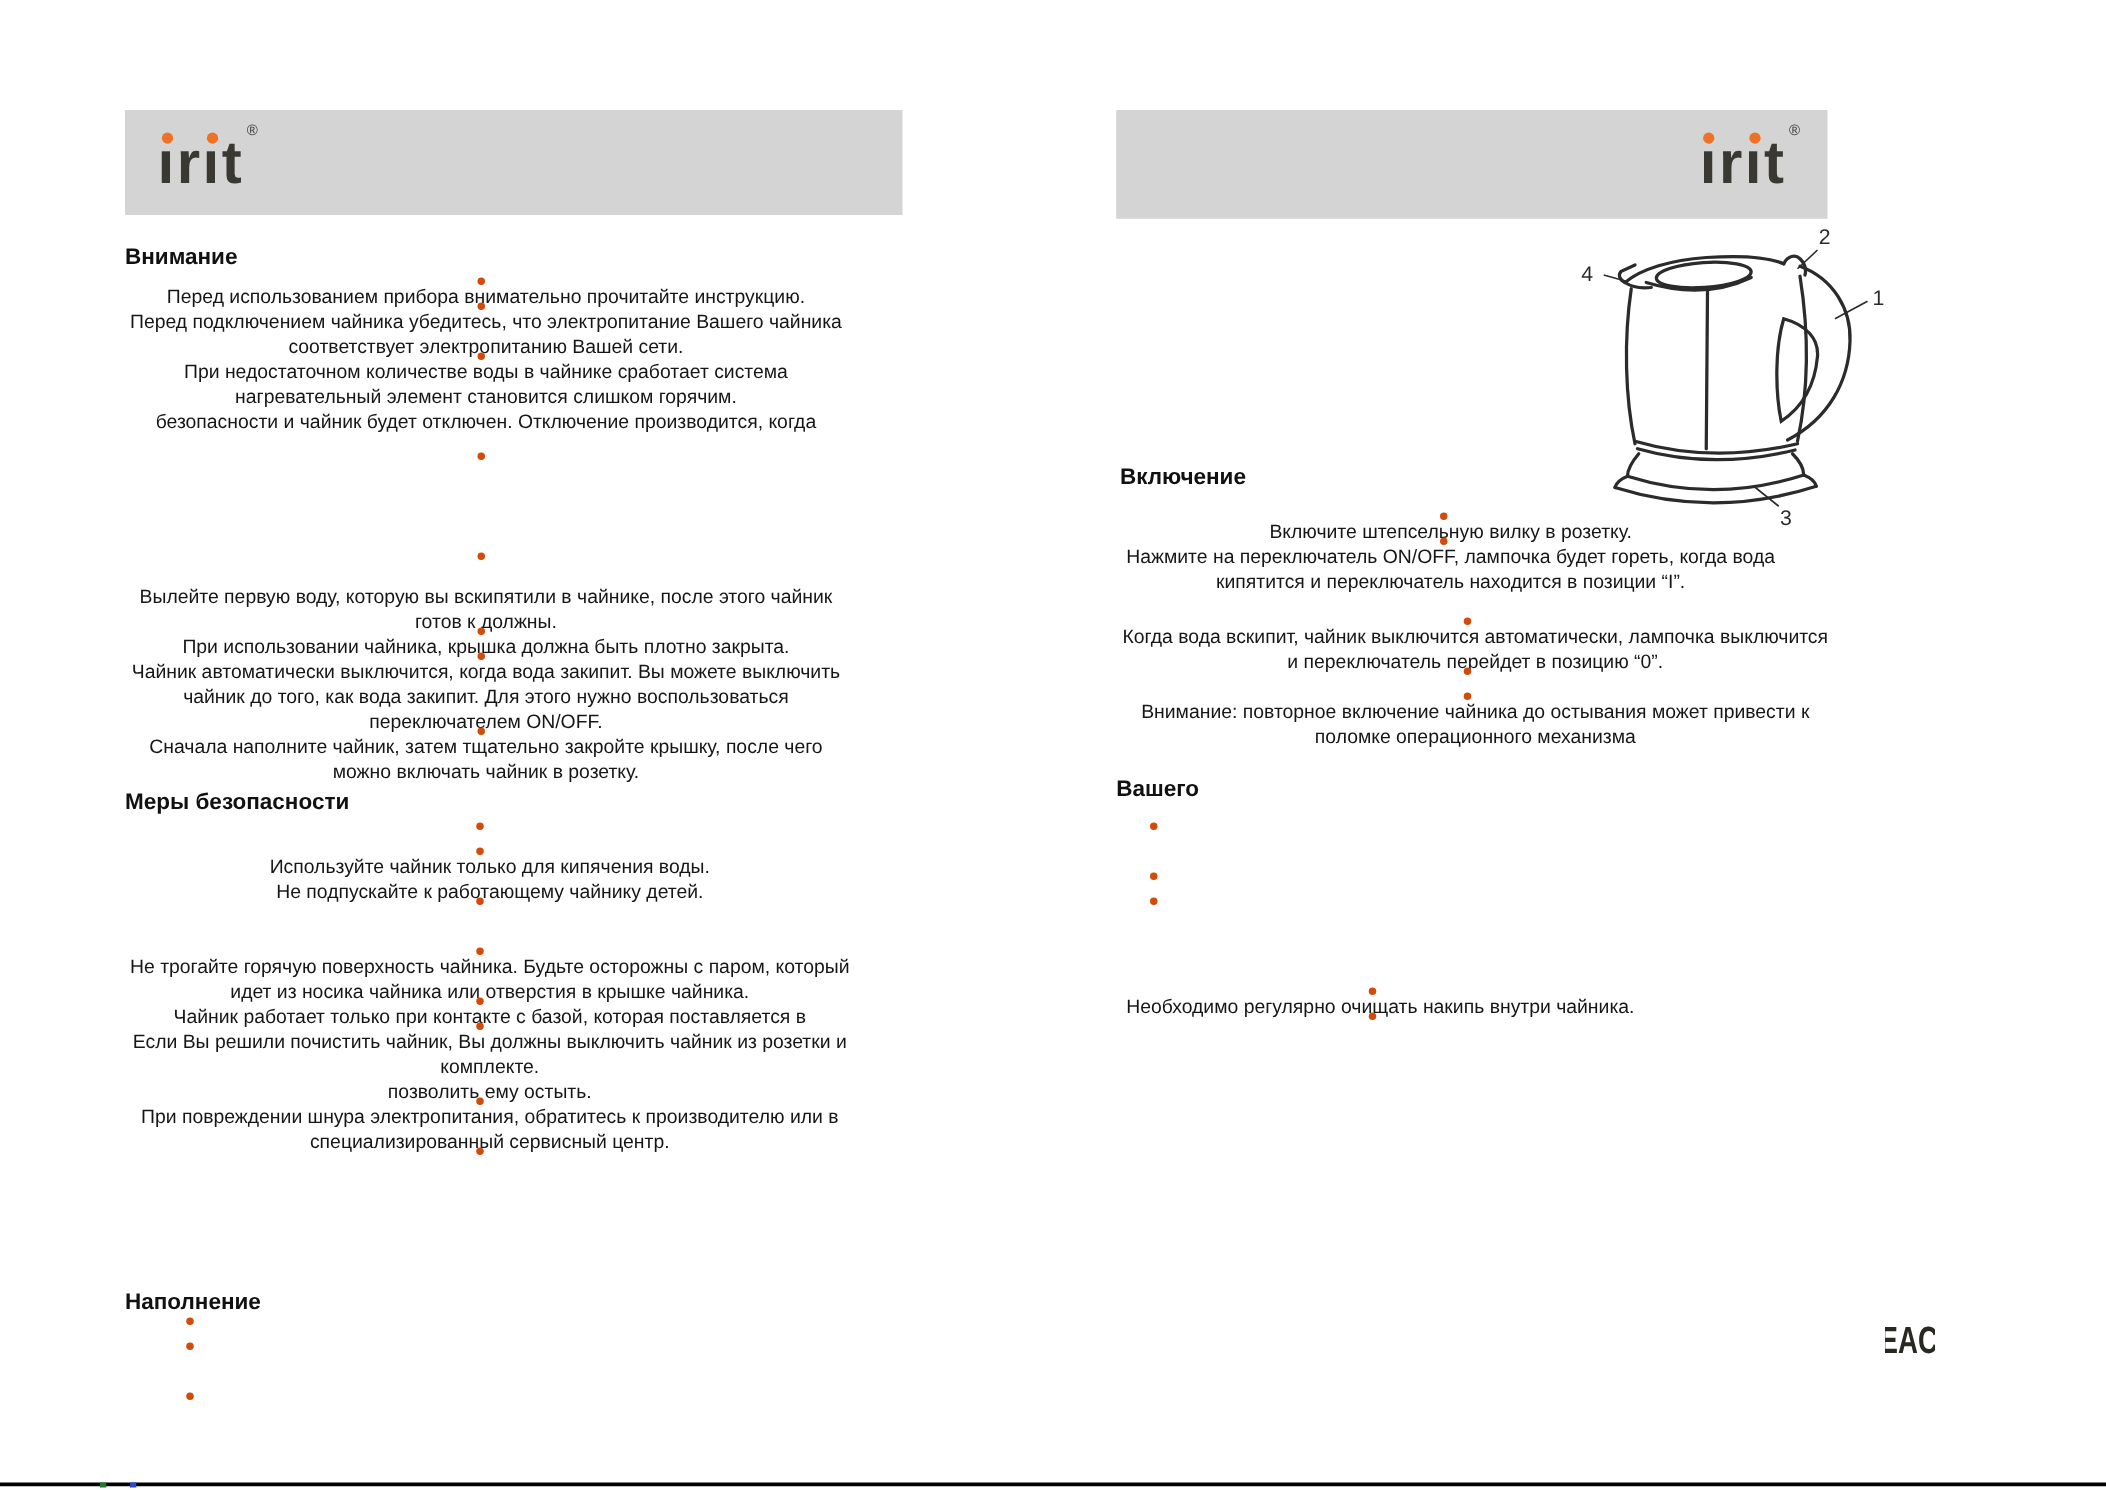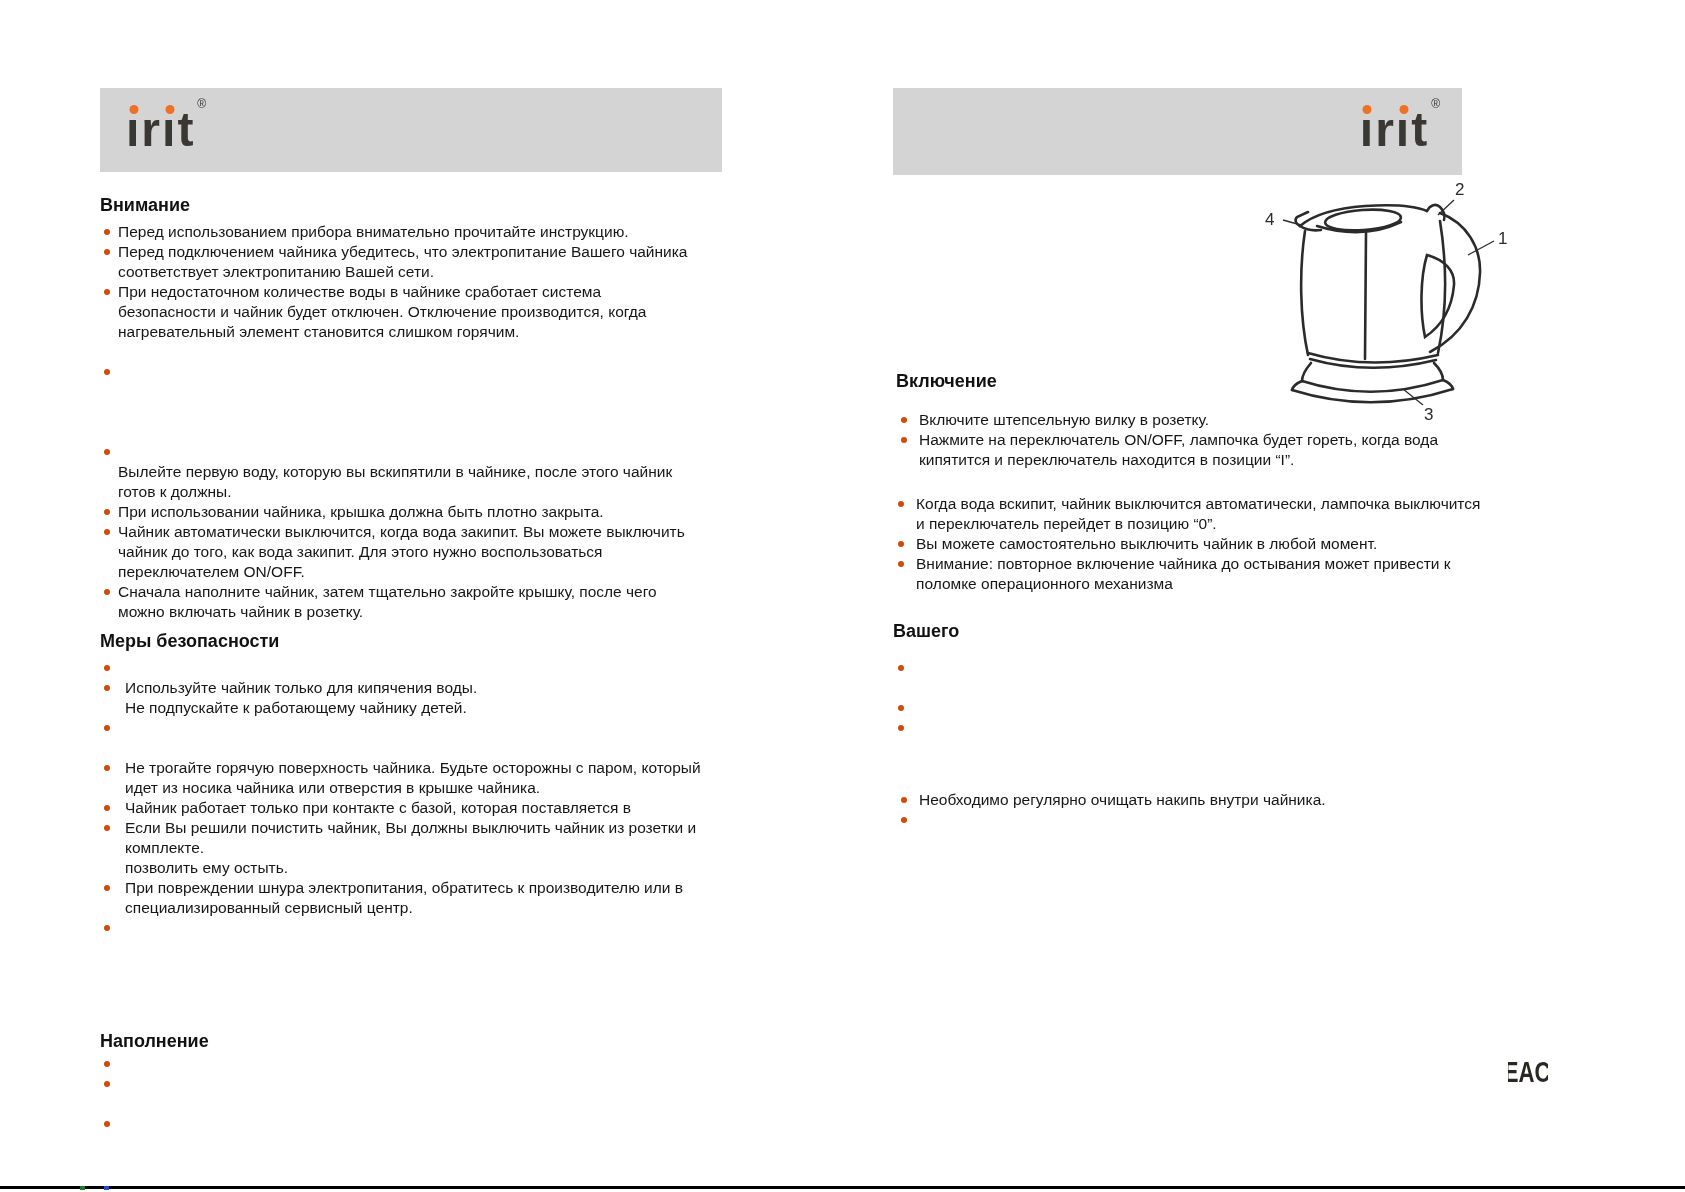--- a/index.html
+++ b/index.html
@@ -28,21 +28,21 @@
     content:"";position:absolute;left:50%;transform:translateX(-50%);
     top:4px;width:9px;height:9px;border-radius:50%;
     background:var(--dot_orange,#ee7125);
   }
   .reg{font-size:12px;color:var(--logo_dark,#3a3833);vertical-align:38px;margin-left:2px;}
 
   
   .sec{position:absolute;}
   .sec h3{margin:0;font-size:18px;line-height:22px;font-weight:bold;color:#111;}
   .list{margin-top:6px;padding-left:4px;}
-  .li{display:flex;align-items:center;height:20px;white-space:nowrap;}
+  .li{display:flex;align-items:center;height:20px;white-space:nowrap;flex-direction:column;}
   .dot{flex:none;width:6px;height:6px;border-radius:50%;
        background:var(--bullet_orange,#d24b0a);margin-right:8px;visibility:hidden;}
   .dot.on{visibility:visible;}
   .txt{font-size:15.5px;line-height:20px;color:var(--text_ink,#161616);}
   .gap15 .dot{margin-right:15px;}
   .gap12 .dot{margin-right:12px;}
 
   #sec1{left:100px;top:194px;}
   #sec2{left:100px;top:630px;}
   #sec3{left:100px;top:1030px;}#sec3 .list{margin-top:2px;}
@@ -99,25 +99,25 @@
         <div class="li">
           <span class="dot"></span>
           <span class="txt">соответствует электропитанию Вашей сети.</span>
         </div>
         <div class="li">
           <span class="dot on"></span>
           <span class="txt">При недостаточном количестве воды в чайнике сработает система</span>
         </div>
         <div class="li">
           <span class="dot"></span>
+          <span class="txt">нагревательный элемент становится слишком горячим.</span>
+        </div>
+        <div class="li">
+          <span class="dot"></span>
           <span class="txt">безопасности и чайник будет отключен. Отключение производится, когда</span>
-        </div>
-        <div class="li">
-          <span class="dot"></span>
-          <span class="txt">нагревательный элемент становится слишком горячим.</span>
         </div>
         <div class="li">
           <span class="dot"></span>
           <span class="txt"></span>
         </div>
         <div class="li">
           <span class="dot on"></span>
           <span class="txt"></span>
         </div>
         <div class="li">
@@ -282,21 +282,20 @@
     <div class="li">
           <span class="dot on"></span>
           <span class="txt">Когда вода вскипит, чайник выключится автоматически, лампочка выключится</span>
         </div>
         <div class="li">
           <span class="dot"></span>
           <span class="txt">и переключатель перейдет в позицию “0”.</span>
         </div>
         <div class="li">
           <span class="dot on"></span>
-          <span class="txt">Вы можете самостоятельно выключить чайник в любой момент.</span>
         </div>
         <div class="li">
           <span class="dot on"></span>
           <span class="txt">Внимание: повторное включение чайника до остывания может привести к</span>
         </div>
         <div class="li">
           <span class="dot"></span>
           <span class="txt">поломке операционного механизма</span>
         </div>
       </div>

